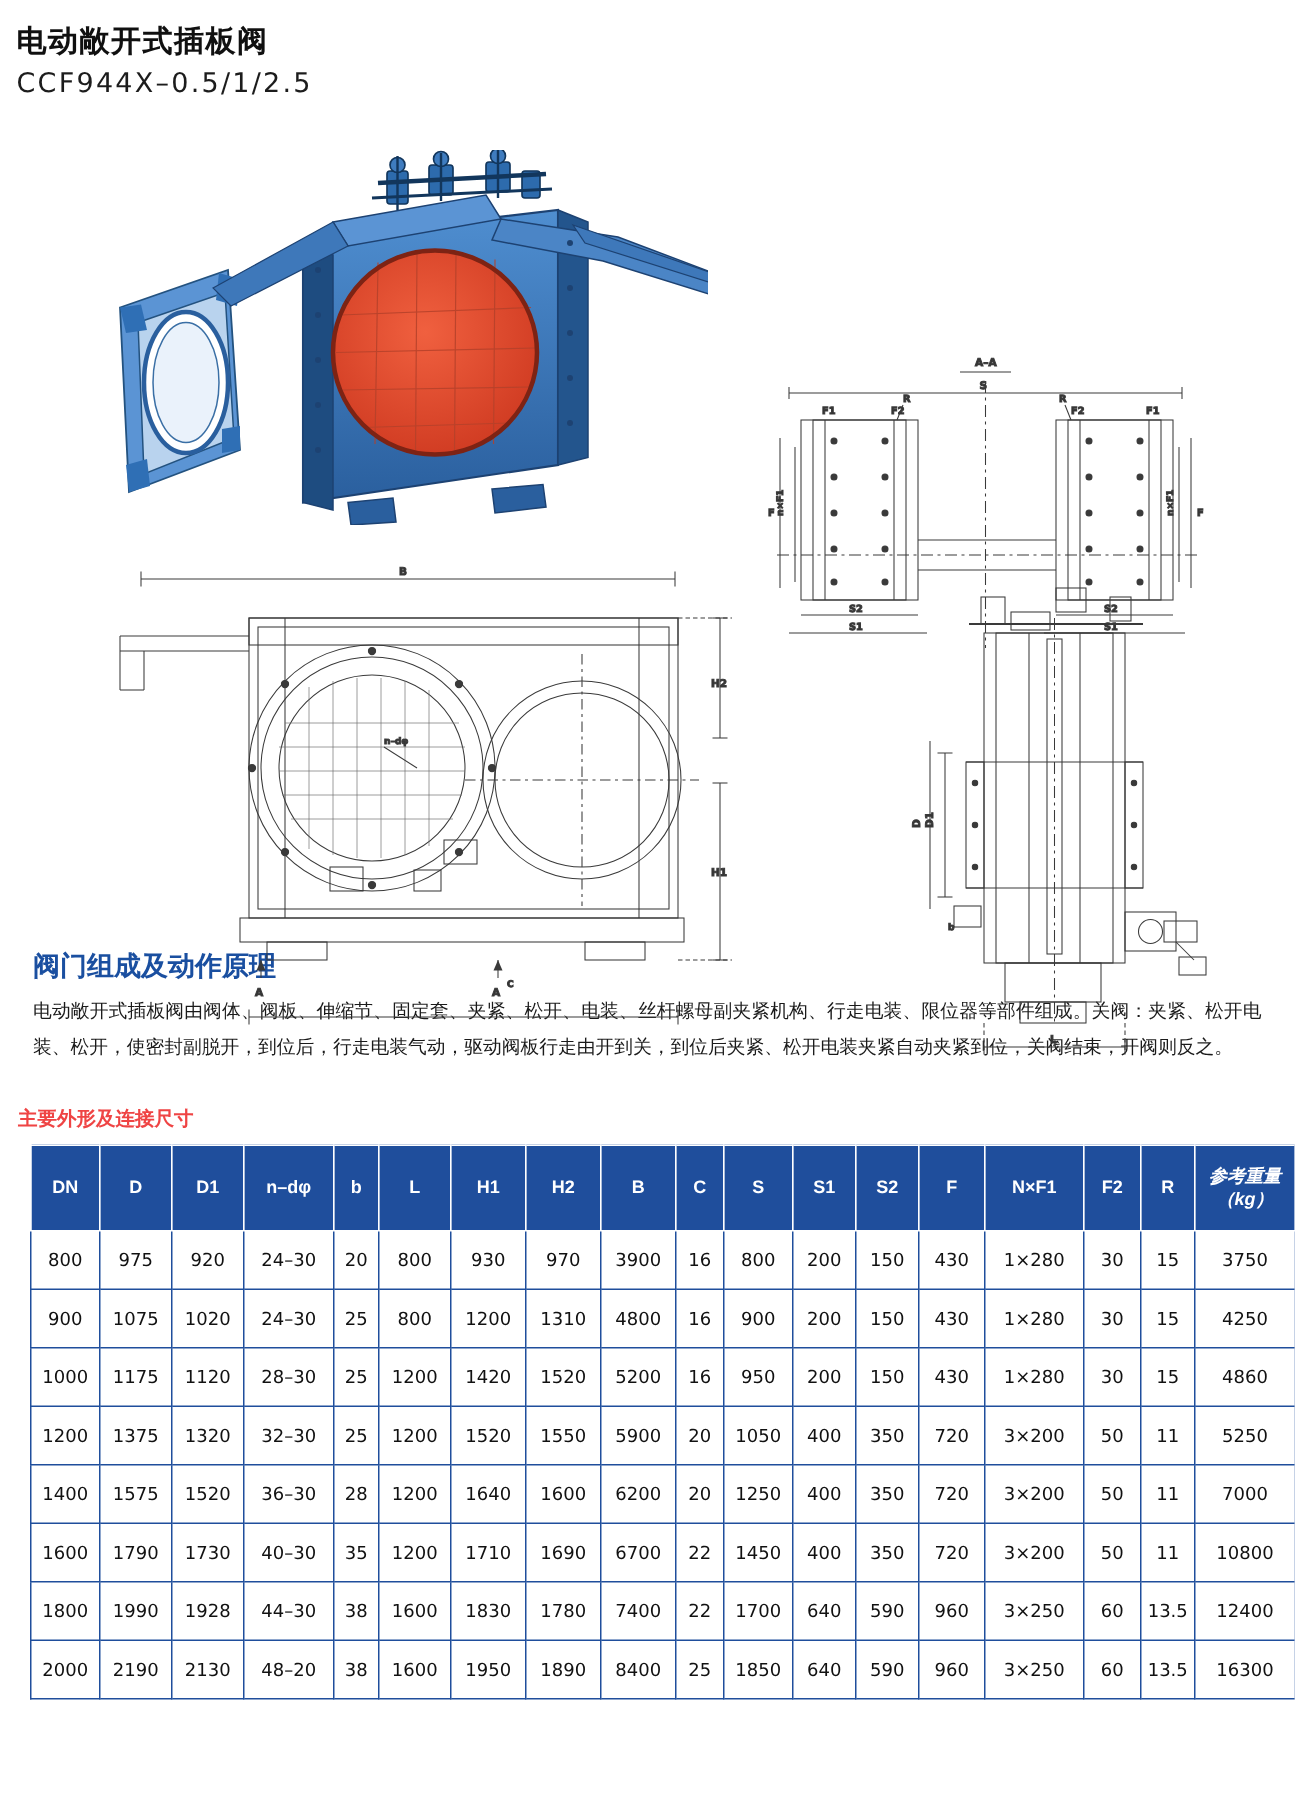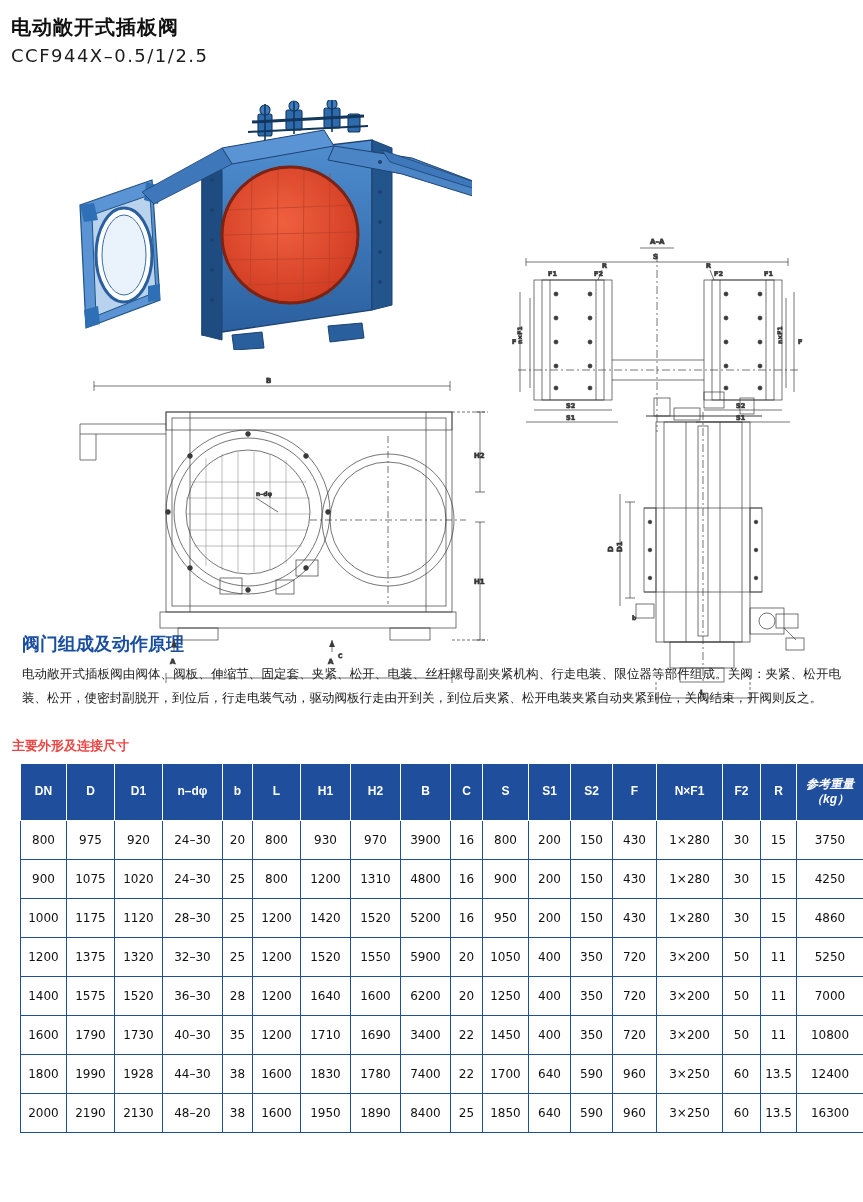--- a/index.html
+++ b/index.html
@@ -599,21 +599,21 @@
       </tr>
       <tr>
         <td>1600</td>
         <td>1790</td>
         <td>1730</td>
         <td>40–30</td>
         <td>35</td>
         <td>1200</td>
         <td>1710</td>
         <td>1690</td>
-        <td>3400</td>
+        <td>6700</td>
         <td>22</td>
         <td>1450</td>
         <td>400</td>
         <td>350</td>
         <td>720</td>
         <td>3×200</td>
         <td>50</td>
         <td>11</td>
         <td>10800</td>
       </tr>

